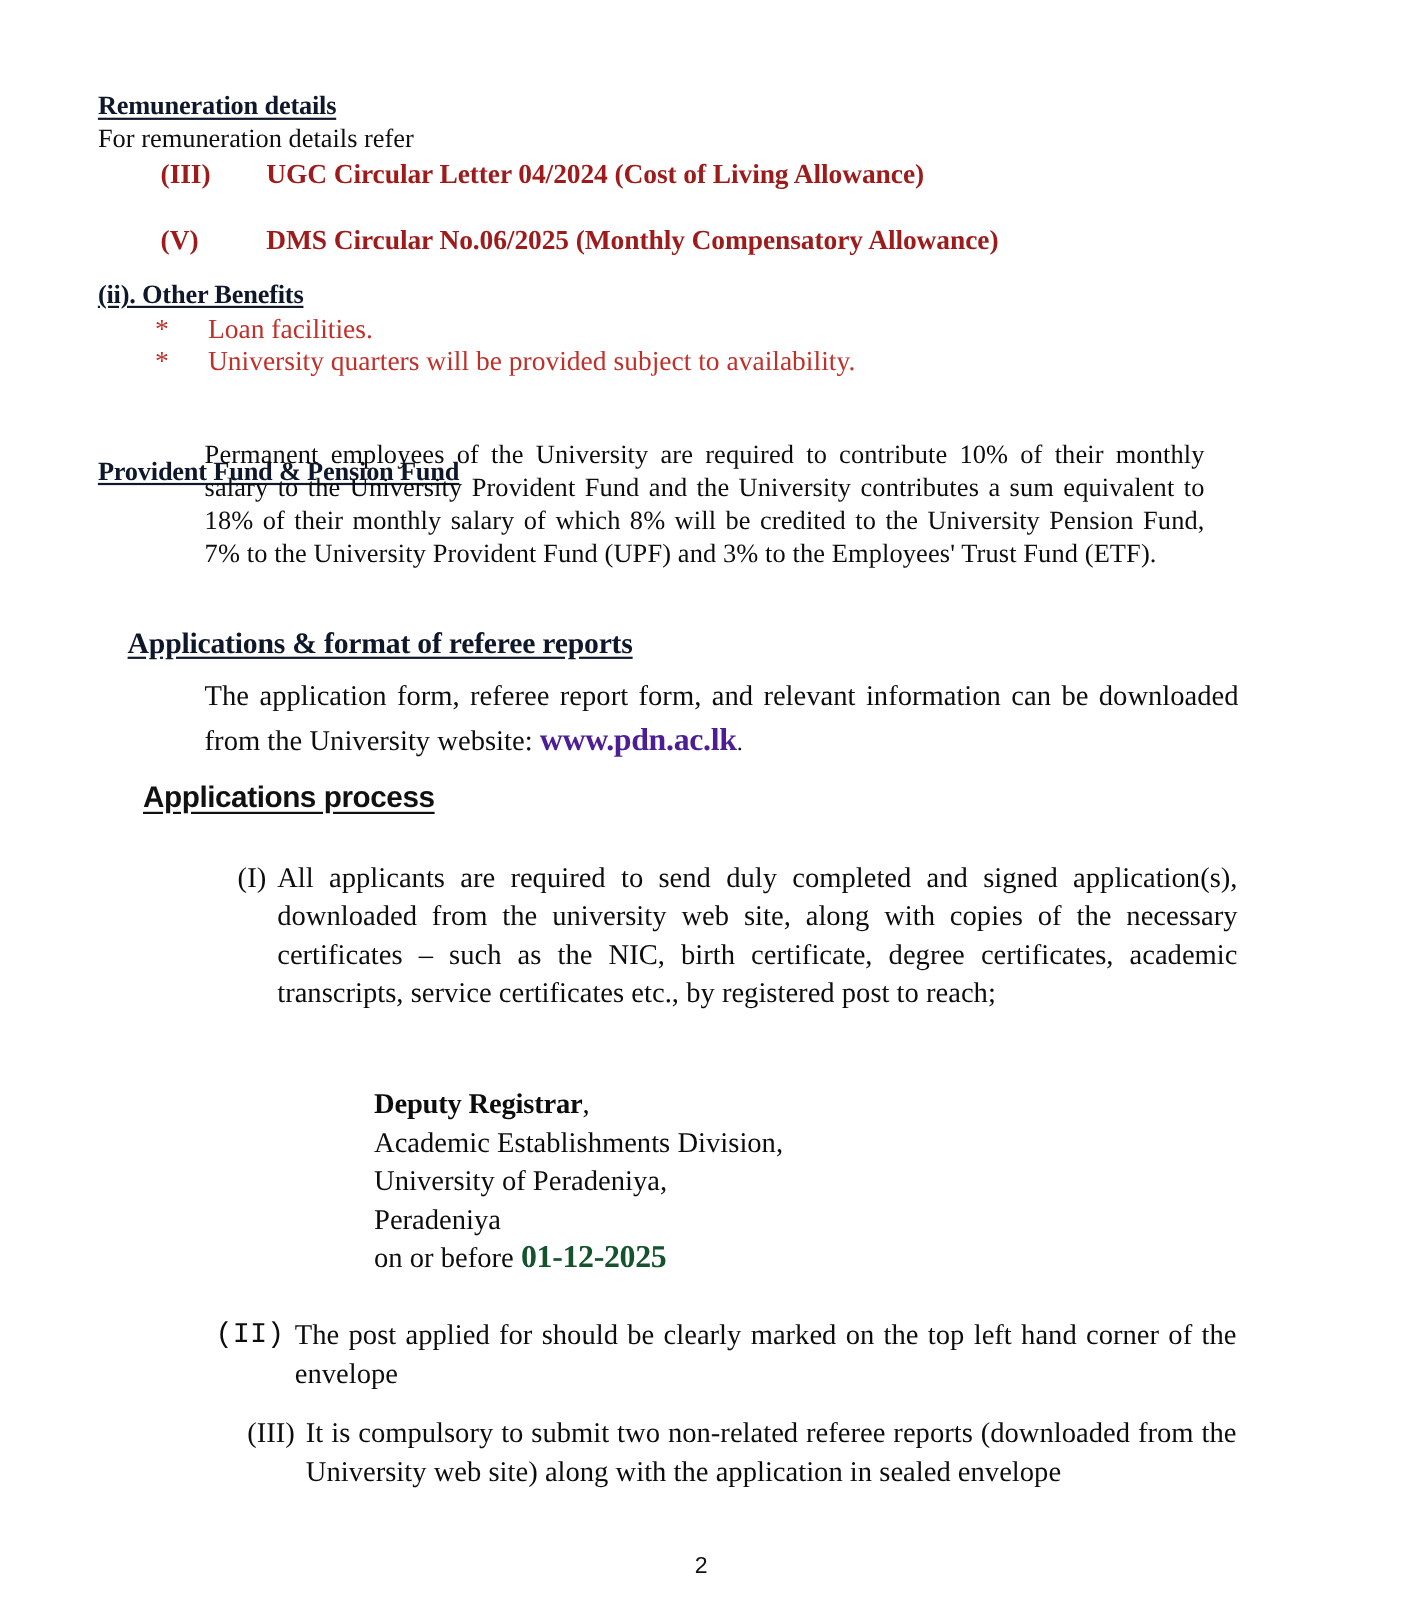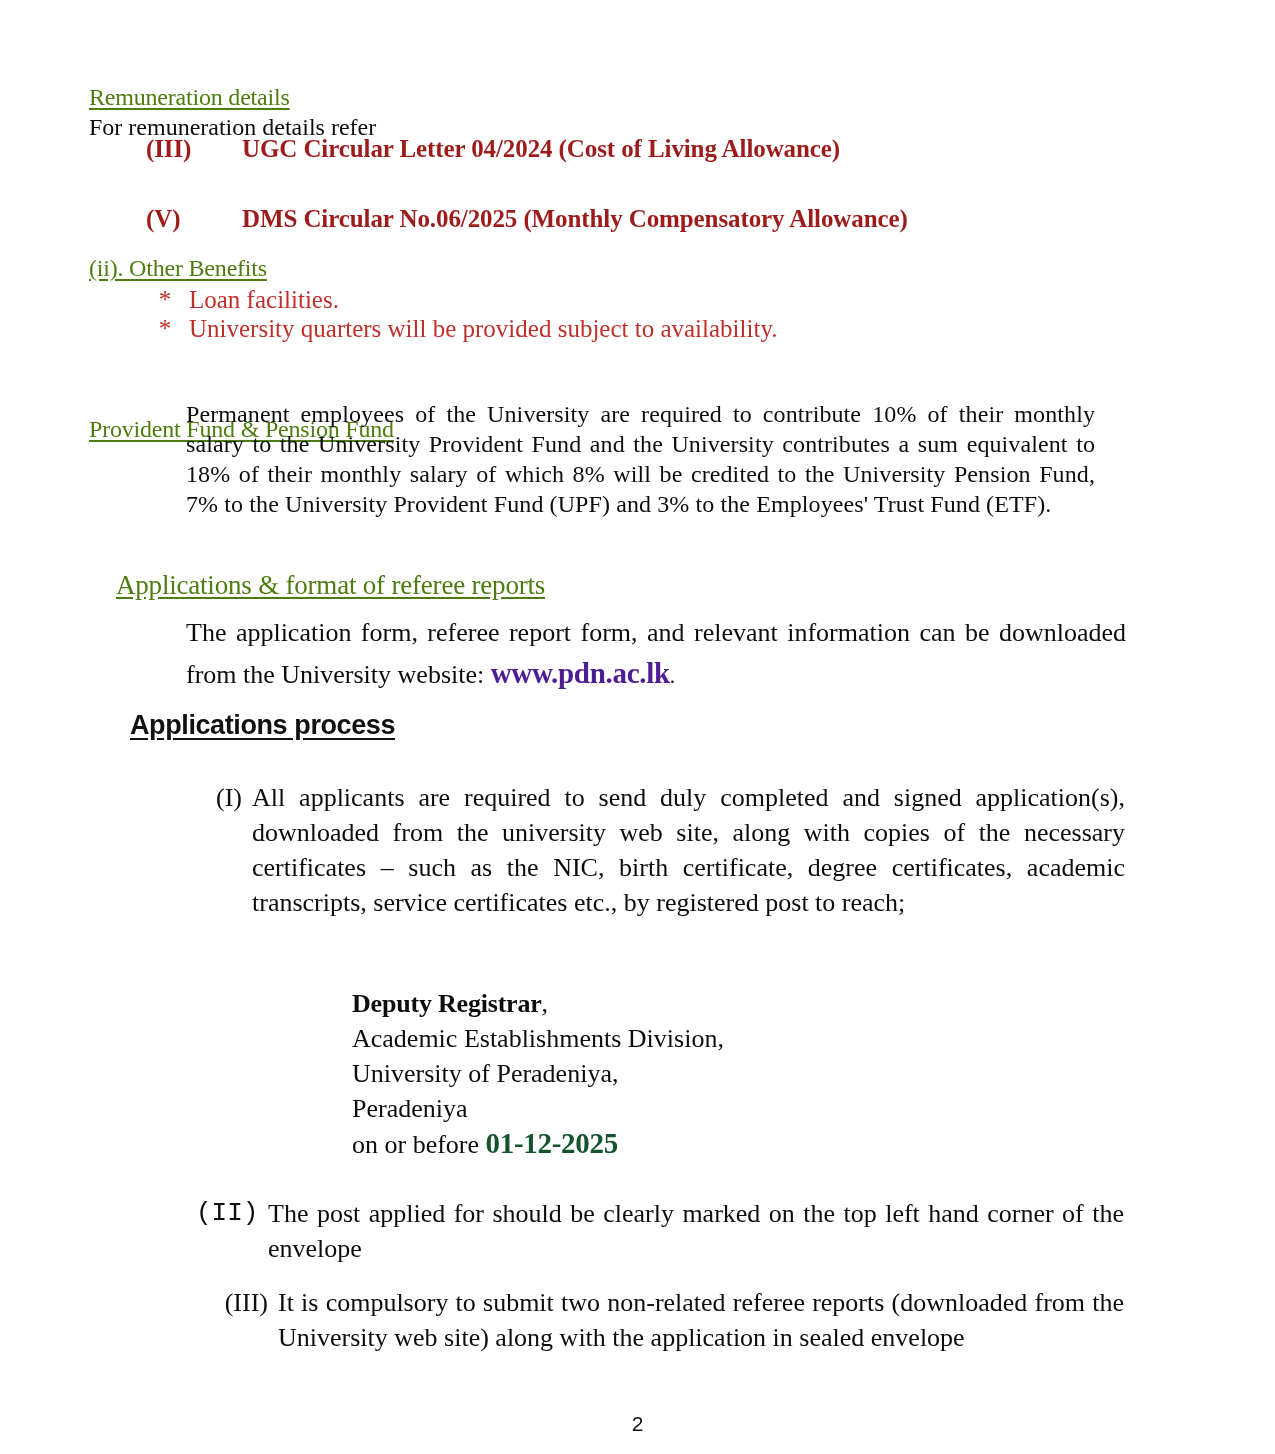--- a/index.html
+++ b/index.html
@@ -19,25 +19,25 @@
   .page {
     position: relative;
     width: 1275px;
     height: 1454px;
     padding: 0;
     box-sizing: border-box;
   }
 
   
   .h-underline {
-    font-weight: normal;
+    font-weight: bold;
     text-decoration: underline;
     text-underline-offset: 3px;
     letter-spacing: -0.2px;
-    color: #4d7c0f;
+    color: #0f172a;
   }
 
   .sec-head-1 {            
     position: absolute;
     font-size: 24px;
     line-height: 1.12;
     white-space: nowrap;
   }
 
   .sec-head-2 {            
@@ -79,21 +79,20 @@
     display: inline-block;
     width: 96px;
   }
 
   
   .bullet-row {
     position: absolute;
     color: #c0302a;
     font-size: 25px;
     white-space: nowrap;
-    text-align: center;
   }
   .bullet-row .star {
     display: inline-block;
     width: 48px;
     color: #c0302a;
   }
 
   
   .para-just {
     position: absolute;
@@ -168,21 +167,21 @@
 </style>
 </head>
 <body>
 
 <div class="page">
 
   <div class="sec-head-1 h-underline" style="left:89px; top:84px;">Remuneration details</div>
 
   <div class="body-line" style="left:89px; top:113px;">For remuneration details refer</div>
 
-  <div class="circ-row" style="left:146px; top:135px;">
+  <div class="circ-row" style="left:146px; top:145px;">
     <span class="num">(III)</span><span>UGC Circular Letter 04/2024 (Cost of Living Allowance)</span>
   </div>
 
 
   <div class="circ-row" style="left:146px; top:205px;">
     <span class="num">(V)</span><span>DMS Circular No.06/2025 (Monthly Compensatory Allowance)</span>
   </div>
 
   <div class="sec-head-1 h-underline" style="left:89px; top:255px;">(ii). Other Benefits</div>
 
@@ -202,21 +201,21 @@
 
   <div class="app-intro" style="left:186px; top:613px; width:940px;"><span>The application form, referee report form, and relevant information can be downloaded from the University website: </span><span class="url">www.pdn.ac.lk</span><span class="url-dot">.</span></div>
 
   <div class="sec-head-sans" style="left:130px; top:710px;">Applications process</div>
 
   <div class="roman-item" style="left:190px; top:780px; width:935px;">
     <span class="rnum" style="width:52px;">(I)</span>
     <span class="rtext">All applicants are required to send duly completed and signed application(s), downloaded from the university web site, along with copies of the necessary certificates – such as the NIC, birth certificate, degree certificates, academic transcripts, service certificates etc., by registered post to reach;</span>
   </div>
 
-  <div class="addr" style="left:352px; top:986px;">
+  <div class="addr" style="left:340px; top:986px;">
     <div><span class="bold">Deputy Registrar</span><span>,</span></div>
     <div>Academic Establishments Division,</div>
     <div>University of Peradeniya,</div>
     <div>Peradeniya</div>
     <div><span>on or before </span><span class="deadline">01-12-2025</span></div>
   </div>
 
   <div class="roman-item" style="left:196px; top:1196px; width:928px;">
     <span class="rnum" style="width:62px;font-family:Liberation Mono, monospace;">(II)</span>
     <span class="rtext">The post applied for should be clearly marked on the top left hand corner of the envelope</span>

